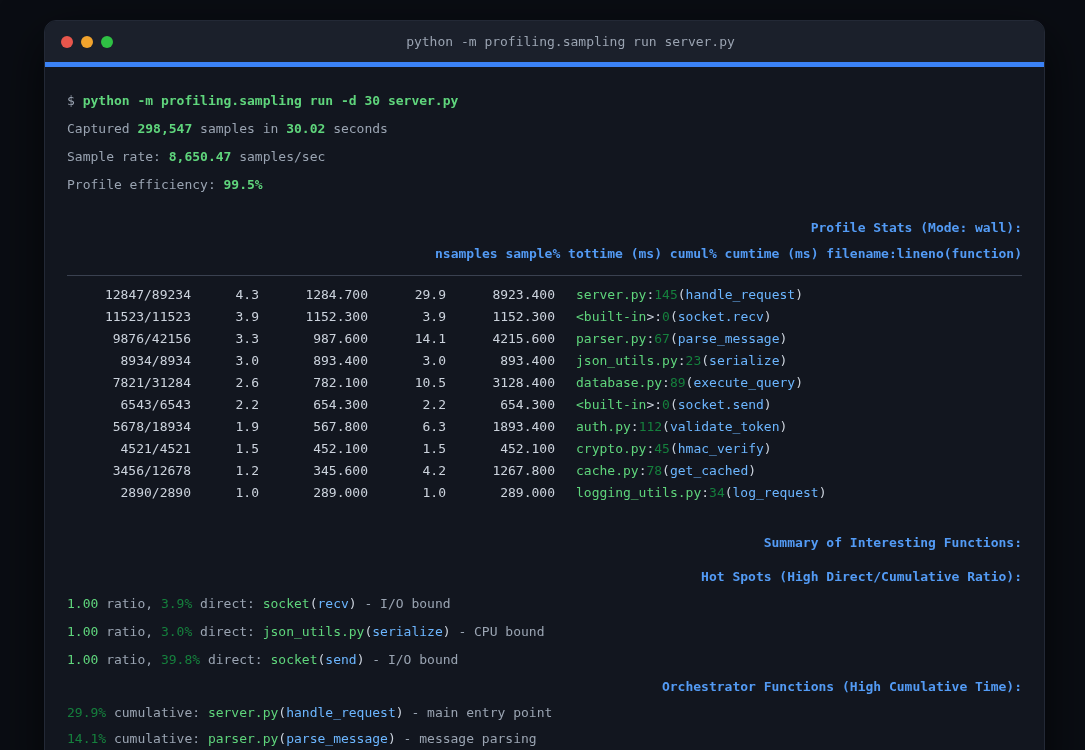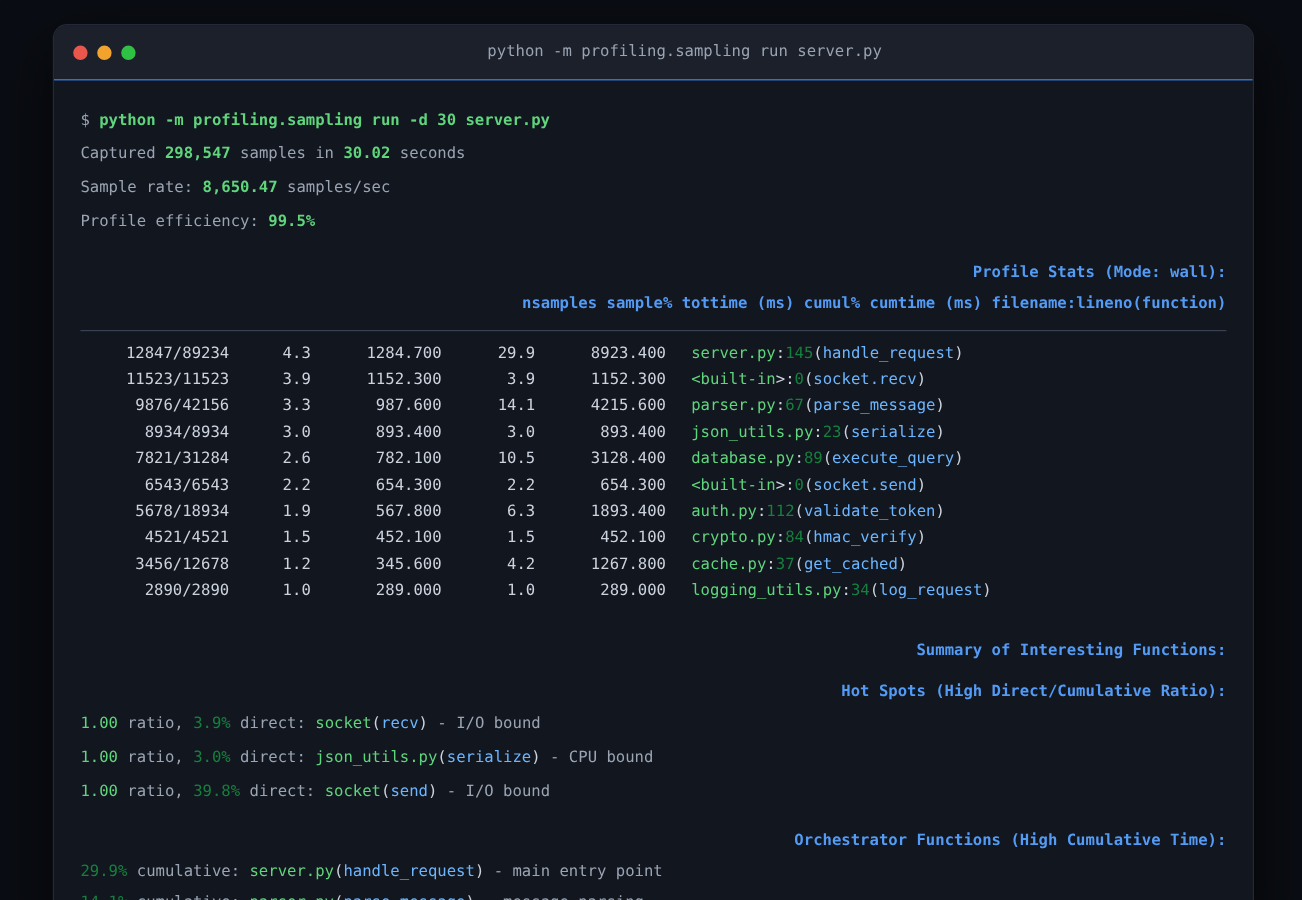--- a/index.html
+++ b/index.html
@@ -12,21 +12,21 @@
   }
   .window {
     position:absolute; left:44px; top:20px; width:1001px; height:762px;
     background:#12161f;
     border:1px solid #232936;
     border-radius:12px;
     box-shadow:0 18px 50px rgba(0,0,0,0.65);
     overflow:hidden;
   }
   .titlebar {
-    height:46px; background:#1b202b; border-bottom:1px solid #3b82f6;
+    height:46px; background:#1b202b; border-bottom:5px solid #3b82f6;
     display:flex; align-items:center; padding:0 16px;
   }
   .lights { display:flex; gap:8px; }
   .light { width:12px; height:12px; border-radius:50%; }
   .light.red { background:#e8564c; }
   .light.yellow { background:#f1a32d; }
   .light.green { background:#2fc144; }
   .titlebar-title {
     flex:1; text-align:center; color:#9aa3b1; white-space:pre;
   }
@@ -46,21 +46,21 @@
   .table { margin-top:8px; }
   .cn,.cs,.ctt,.cc,.cm { display:inline-block; text-align:right; color:#ccd3dd; }
   .cn  { width:124px; }
   .cs  { width:68px; }
   .ctt { width:109px; }
   .cc  { width:78px; }
   .cm  { width:109px; }
   .loc { padding-left:21px; }
   .sec-gap { margin-top:26px; }
   .sub-gap { margin-top:8px; }
-  .orch-gap { margin-top:14px; }
+  .orch-gap { }
   .oline { white-space:pre; line-height:26px; height:26px; }
 </style>
 </head>
 <body>
 
 <div class="window">
   <div class="titlebar">
     <div class="lights">
       <div class="light red"></div>
       <div class="light yellow"></div>
@@ -84,22 +84,22 @@
     <div class="divider"></div>
 
     <div class="table">
       <div class="row"><span class="cn">12847/89234</span><span class="cs">4.3</span><span class="ctt">1284.700</span><span class="cc">29.9</span><span class="cm">8923.400</span><span class="loc"><span class="g">server.py</span><span class="w"></span><span class="w">:</span><span class="o">145</span><span class="w">(</span><span class="b">handle_request</span><span class="w">)</span></span></div>
       <div class="row"><span class="cn">11523/11523</span><span class="cs">3.9</span><span class="ctt">1152.300</span><span class="cc">3.9</span><span class="cm">1152.300</span><span class="loc"><span class="g">&lt;built-in</span><span class="w">&gt;</span><span class="w">:</span><span class="o">0</span><span class="w">(</span><span class="b">socket.recv</span><span class="w">)</span></span></div>
       <div class="row"><span class="cn">9876/42156</span><span class="cs">3.3</span><span class="ctt">987.600</span><span class="cc">14.1</span><span class="cm">4215.600</span><span class="loc"><span class="g">parser.py</span><span class="w"></span><span class="w">:</span><span class="o">67</span><span class="w">(</span><span class="b">parse_message</span><span class="w">)</span></span></div>
       <div class="row"><span class="cn">8934/8934</span><span class="cs">3.0</span><span class="ctt">893.400</span><span class="cc">3.0</span><span class="cm">893.400</span><span class="loc"><span class="g">json_utils.py</span><span class="w"></span><span class="w">:</span><span class="o">23</span><span class="w">(</span><span class="b">serialize</span><span class="w">)</span></span></div>
       <div class="row"><span class="cn">7821/31284</span><span class="cs">2.6</span><span class="ctt">782.100</span><span class="cc">10.5</span><span class="cm">3128.400</span><span class="loc"><span class="g">database.py</span><span class="w"></span><span class="w">:</span><span class="o">89</span><span class="w">(</span><span class="b">execute_query</span><span class="w">)</span></span></div>
       <div class="row"><span class="cn">6543/6543</span><span class="cs">2.2</span><span class="ctt">654.300</span><span class="cc">2.2</span><span class="cm">654.300</span><span class="loc"><span class="g">&lt;built-in</span><span class="w">&gt;</span><span class="w">:</span><span class="o">0</span><span class="w">(</span><span class="b">socket.send</span><span class="w">)</span></span></div>
       <div class="row"><span class="cn">5678/18934</span><span class="cs">1.9</span><span class="ctt">567.800</span><span class="cc">6.3</span><span class="cm">1893.400</span><span class="loc"><span class="g">auth.py</span><span class="w"></span><span class="w">:</span><span class="o">112</span><span class="w">(</span><span class="b">validate_token</span><span class="w">)</span></span></div>
-      <div class="row"><span class="cn">4521/4521</span><span class="cs">1.5</span><span class="ctt">452.100</span><span class="cc">1.5</span><span class="cm">452.100</span><span class="loc"><span class="g">crypto.py</span><span class="w"></span><span class="w">:</span><span class="o">84</span><span class="w">(</span><span class="b">hmac_verify</span><span class="w">)</span></span></div>
-      <div class="row"><span class="cn">3456/12678</span><span class="cs">1.2</span><span class="ctt">345.600</span><span class="cc">4.2</span><span class="cm">1267.800</span><span class="loc"><span class="g">cache.py</span><span class="w"></span><span class="w">:</span><span class="o">37</span><span class="w">(</span><span class="b">get_cached</span><span class="w">)</span></span></div>
+      <div class="row"><span class="cn">4521/4521</span><span class="cs">1.5</span><span class="ctt">452.100</span><span class="cc">1.5</span><span class="cm">452.100</span><span class="loc"><span class="g">crypto.py</span><span class="w"></span><span class="w">:</span><span class="o">45</span><span class="w">(</span><span class="b">hmac_verify</span><span class="w">)</span></span></div>
+      <div class="row"><span class="cn">3456/12678</span><span class="cs">1.2</span><span class="ctt">345.600</span><span class="cc">4.2</span><span class="cm">1267.800</span><span class="loc"><span class="g">cache.py</span><span class="w"></span><span class="w">:</span><span class="o">78</span><span class="w">(</span><span class="b">get_cached</span><span class="w">)</span></span></div>
       <div class="row"><span class="cn">2890/2890</span><span class="cs">1.0</span><span class="ctt">289.000</span><span class="cc">1.0</span><span class="cm">289.000</span><span class="loc"><span class="g">logging_utils.py</span><span class="w"></span><span class="w">:</span><span class="o">34</span><span class="w">(</span><span class="b">log_request</span><span class="w">)</span></span></div>
     </div>
 
     <div class="tline sec-gap hdr">Summary of Interesting Functions:</div>
 
     <div class="tline sub-gap hdr">Hot Spots (High Direct/Cumulative Ratio):</div>
 
     <div class="line"><span class="g">1.00</span><span class="gray"> ratio, </span><span class="o">3.9%</span><span class="gray"> direct: </span><span class="g">socket</span><span class="w">(</span><span class="b">recv</span><span class="w">)</span><span class="gray"> - I/O bound</span></div>
 
     <div class="line"><span class="g">1.00</span><span class="gray"> ratio, </span><span class="o">3.0%</span><span class="gray"> direct: </span><span class="g">json_utils.py</span><span class="w">(</span><span class="b">serialize</span><span class="w">)</span><span class="gray"> - CPU bound</span></div>

